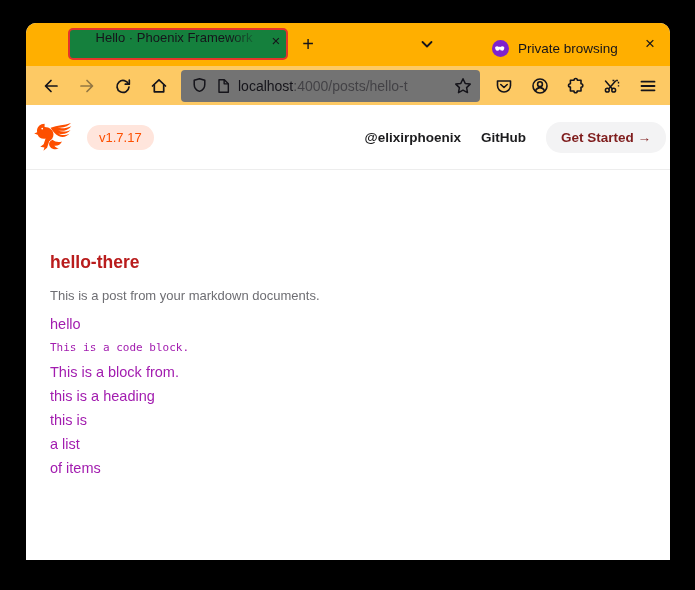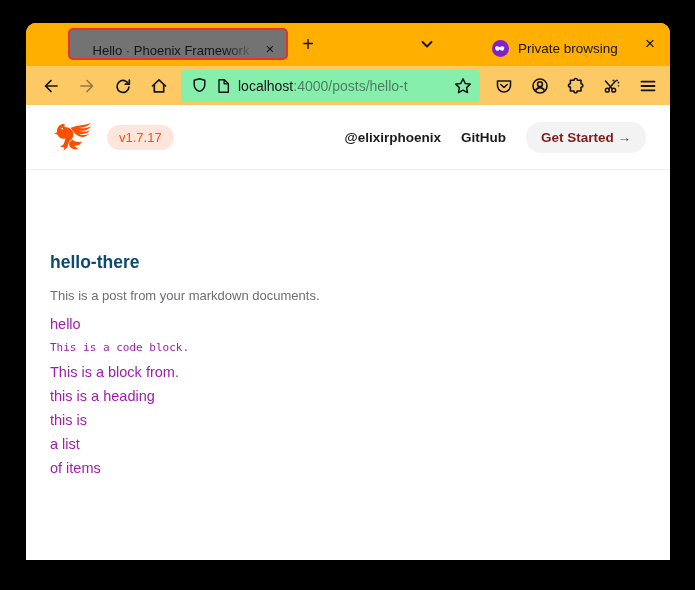--- a/index.html
+++ b/index.html
@@ -9,22 +9,22 @@
   }
   .window{
     position:absolute;left:26px;top:23px;width:644px;height:537px;
     border-radius:10px 10px 0 0;overflow:hidden;background:#fff;
     display:flex;flex-direction:column;
   }
   
   .tab-bar{height:43px;flex:none;background:#ffaf00;position:relative;}
   .tab{
     position:absolute;left:42px;top:5px;width:220px;height:32px;box-sizing:border-box;
-    background:#737373;border:2px solid #e5352b;border-radius:5px;
-    display:flex;align-items:flex-end;padding:0 6px 0 12px;cursor:default;
+    background:#15803d;border:2px solid #e5352b;border-radius:5px;
+    display:flex;align-items:flex-start;padding:0 0 0 12px;cursor:default;
   }
   .tab-title{
     flex:1;text-align:center;font-size:13px;color:#15141a;white-space:nowrap;overflow:hidden;
     -webkit-mask-image:linear-gradient(90deg,#000 80%,transparent 98%);
     mask-image:linear-gradient(90deg,#000 80%,transparent 98%);
   }
   .icon-btn{
     background:transparent;border:none;padding:0;display:flex;align-items:center;justify-content:center;
     color:#15141a;cursor:pointer;
   }
@@ -38,49 +38,49 @@
   .win-close{position:absolute;right:7px;top:8px;width:26px;height:26px;font-size:17px;border-radius:4px;}
   
   .nav-bar{
     height:39px;flex:none;background:#fdc964;display:flex;align-items:center;
     padding:0 10px 0 7px;box-sizing:border-box;
   }
   .nav-btn{width:34px;height:30px;margin:0 1px;border-radius:4px;flex:none;}
   .nav-btn.disabled{opacity:.45;}
   .url-bar{
     margin-left:4px;width:299px;height:32px;box-sizing:border-box;flex:none;
-    background:#86efac;border-radius:4px;display:flex;align-items:center;
+    background:#737373;border-radius:4px;display:flex;align-items:center;
     padding:0 8px 0 10px;gap:7px;cursor:text;
   }
   .url-text{flex:1;font-size:14px;white-space:nowrap;overflow:hidden;
     -webkit-mask-image:linear-gradient(90deg,#000 86%,transparent 98%);
     mask-image:linear-gradient(90deg,#000 86%,transparent 98%);
   }
   .url-domain{color:#15141a;}
   .url-path{color:rgba(21,20,26,.52);}
   .right-icons{display:flex;align-items:center;margin-left:6px;}
   
   .content{flex:1;background:#fff;overflow:hidden;display:flex;flex-direction:column;}
   .site-header{
     height:65px;flex:none;display:flex;align-items:center;
-    padding:0 24px;border-bottom:1px solid #ededed;box-sizing:border-box;
+    padding:0 4px;border-bottom:1px solid #ededed;box-sizing:border-box;
   }
   .logo{flex:none;margin-left:3px;cursor:pointer;}
   .version-badge{
     margin-left:14px;background:#ffe5dc;color:#fd4f00;font-size:13px;
     padding:5px 12px;border-radius:999px;
   }
   .spacer{flex:1;}
   .hdr-link{font-size:13.5px;font-weight:700;color:#1c1c1e;margin-left:20px;text-decoration:none;cursor:pointer;}
   .cta{
     margin-left:20px;background:#f3f3f4;color:#7f1d1d;font-weight:700;font-size:13.5px;
     border:none;border-radius:15px;padding:8px 15px;cursor:pointer;font-family:inherit;
   }
   .post{padding:82px 24px 0;}
-  .post-title{margin:0;font-size:17.5px;font-weight:700;color:#0c4a6e;}
+  .post-title{margin:0;font-size:17.5px;font-weight:700;color:#b91c1c;}
   .post-subtitle{margin:15px 0 8px;font-size:13px;color:#6e6e73;}
   .post-body{margin-top:9px;font-size:14.5px;color:#a21caf;}
   .post-line{height:24px;line-height:24px;}
   .post-line.mono{font-family:"DejaVu Sans Mono","Liberation Mono",monospace;font-size:11px;}
   svg{display:block;}
 </style>
 </head>
 <body>
 
 <div class="window">

